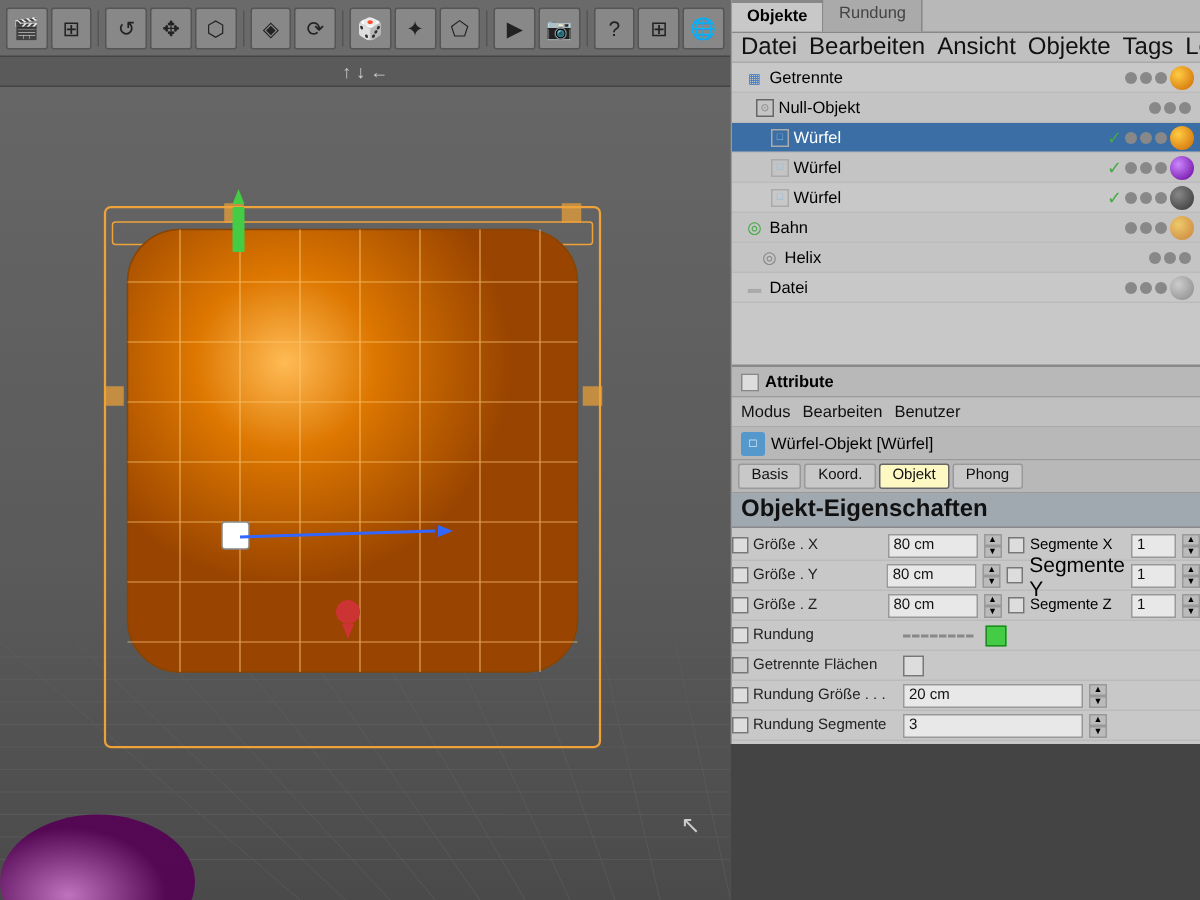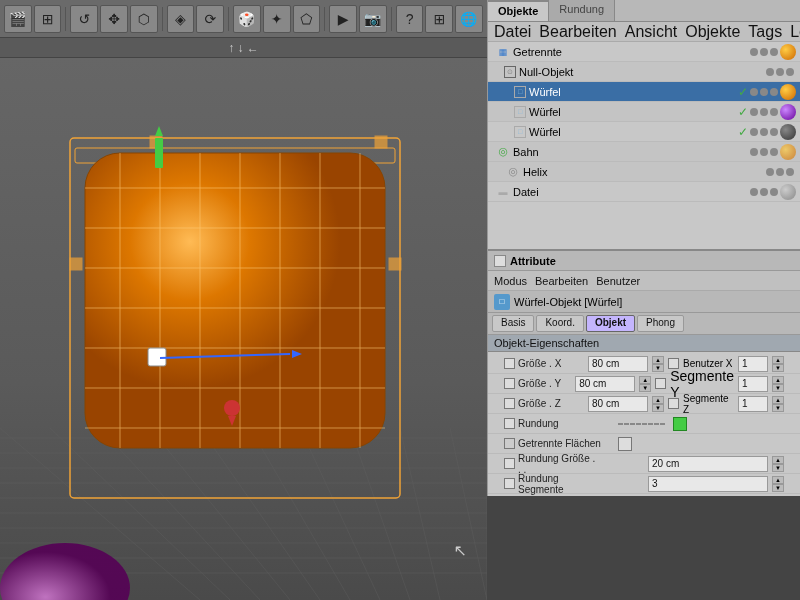--- a/index.html
+++ b/index.html
@@ -55,30 +55,30 @@
     .attr-checkbox { width: 12px; height: 12px; border: 1px solid #888; background: #ddd; margin-right: 4px; }
     .attr-title { font-size: 11px; font-weight: bold; }
 
     .attr-menu-bar { display: flex; height: 20px; background: #c0c0c0; align-items: center; gap: 8px; padding: 0 6px; border-bottom: 1px solid #aaa; font-size: 11px; }
 
     .attr-object-title { display: flex; align-items: center; height: 22px; padding: 0 6px; background: #b8b8b8; border-bottom: 1px solid #999; gap: 4px; }
     .cube-icon-sm { width: 16px; height: 16px; background: #5599cc; display: flex; align-items: center; justify-content: center; font-size: 8px; color: white; border-radius: 2px; }
 
     .attr-tabs { display: flex; height: 22px; background: #b8b8b8; border-bottom: 1px solid #999; padding: 2px 4px; gap: 2px; }
     .attr-tab { padding: 1px 8px; background: #c8c8c8; border: 1px solid #999; border-radius: 2px; font-size: 10px; cursor: pointer; color: #111; }
-    .attr-tab.active { background: #c4b5fd; border-color: #666; font-weight: bold; }
-
-    .attr-section-title { background: #a0a8b0; padding: 2px 6px; font-size: 11px; font-weight: normal; border-bottom: 1px solid #888; color: #111; }
+    .attr-tab.active { background: #fef9c3; border-color: #666; font-weight: normal; }
+
+    .attr-section-title { background: #a0a8b0; padding: 2px 6px; font-size: 16px; font-weight: bold; border-bottom: 1px solid #888; color: #111; }
 
     .attr-fields { padding: 2px 0; }
-    .attr-row { display: flex; align-items: center; height: 20px; padding: 0 16px; gap: 4px; border-bottom: 1px solid #bbb; }
+    .attr-row { display: flex; align-items: center; height: 20px; padding: 0 0; gap: 4px; border-bottom: 1px solid #bbb; }
     .attr-label { width: 110px; font-size: 10px; color: #222; display: flex; align-items: center; gap: 3px; }
     .attr-checkbox-sm { width: 11px; height: 11px; border: 1px solid #777; background: #ddd; flex-shrink: 0; }
     .attr-input { flex: 1; height: 16px; background: #e8e8e8; border: 1px solid #999; font-size: 10px; padding: 0 3px; color: #111; }
-    .attr-input-wide { width: 120px; height: 16px; background: #e8e8e8; border: 1px solid #999; font-size: 10px; padding: 0 3px; color: #111; margin-left: 44px; }
+    .attr-input-wide { width: 120px; height: 16px; background: #e8e8e8; border: 1px solid #999; font-size: 10px; padding: 0 3px; color: #111; }
     .attr-stepper { display: flex; flex-direction: column; width: 12px; }
     .step-btn { width: 12px; height: 8px; background: #bbb; border: 1px solid #999; font-size: 6px; line-height: 1; text-align: center; cursor: pointer; }
     .attr-dots-line { display: flex; gap: 1px; align-items: center; }
     .attr-dot-sm { width: 5px; height: 2px; background: #888; }
 
     .cursor-indicator { position: absolute; bottom: 40px; right: 20px; font-size: 16px; color: #ccc; pointer-events: none; }
   </style>
 </head>
 <body>
 
@@ -364,21 +364,21 @@
           <div class="attr-label">
             <div class="attr-checkbox-sm"></div>
             <span>Größe . X</span>
           </div>
           <input class="attr-input" value="80 cm" style="width: 60px;">
           <div class="attr-stepper">
             <div class="step-btn">▲</div>
             <div class="step-btn">▼</div>
           </div>
           <div class="attr-checkbox-sm"></div>
-          <span style="font-size:10px;width:70px;">Benutzer X</span>
+          <span style="font-size:10px;width:70px;">Segmente X</span>
           <input class="attr-input" value="1" style="width: 30px;">
           <div class="attr-stepper">
             <div class="step-btn">▲</div>
             <div class="step-btn">▼</div>
           </div>
         </div>
 
         <div class="attr-row">
           <div class="attr-label">
             <div class="attr-checkbox-sm"></div>

